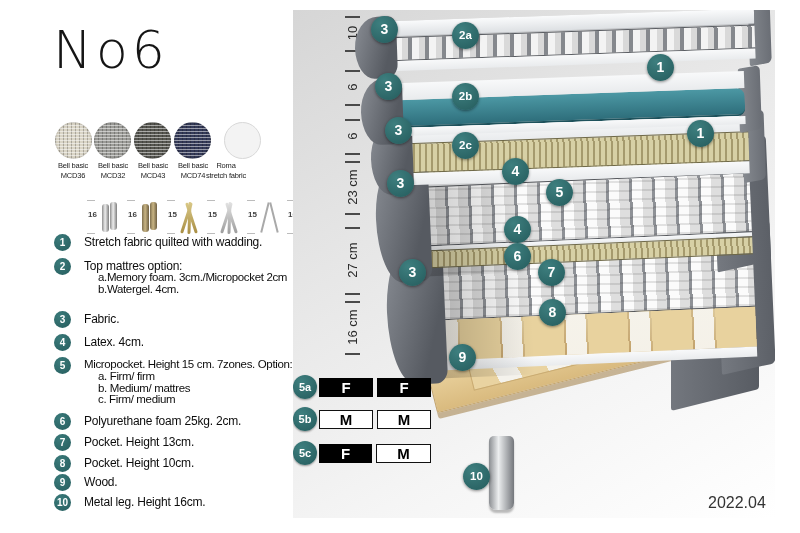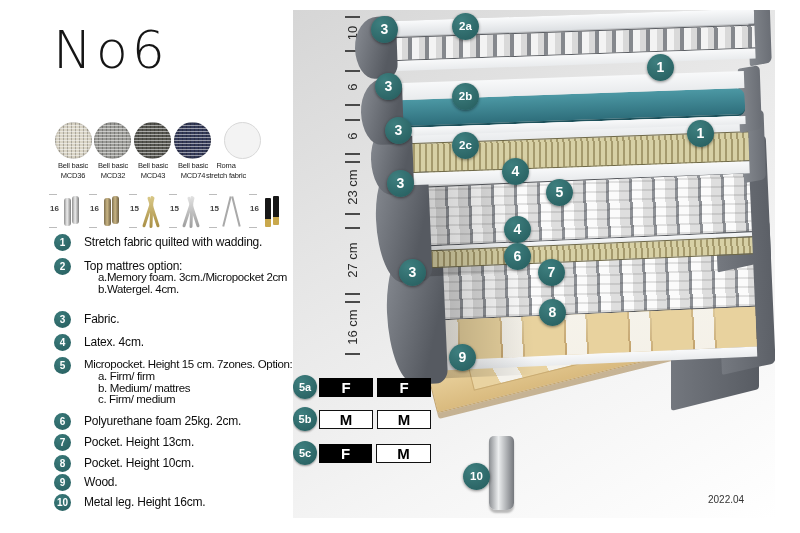--- a/index.html
+++ b/index.html
@@ -23,21 +23,21 @@
   .sw3 { left:134px; background-color:#565650; }
   .sw4 { left:174px; background-color:#343a58; }
   .sw5 { left:224px; background-color:#f3f3f3; background-image:none;
          border:1px solid #d8d8d8; box-shadow:none; }
   .swlabel { position:absolute; top:161px; width:52px; text-align:center;
              font-size:7.5px; line-height:9.5px; letter-spacing:-0.2px; color:#222; }
   .swl1 { left:47px; } .swl2 { left:87px; } .swl3 { left:127px; }
   .swl4 { left:167px; } .swl5 { left:200px; }
 
   
-  .leg-item { position:absolute; top:192px; width:38px; height:38px; }
+  .leg-item { position:absolute; top:198px; width:38px; height:38px;margin-left:38px; }
   .li1 { left:48px; } .li2 { left:88px; } .li3 { left:128px; }
   .li4 { left:168px; } .li5 { left:208px; } .li6 { left:248px; }
   .leg-num { position:absolute; left:2px; top:12px; font-size:8px; font-weight:bold; color:#444; }
   .tick { position:absolute; width:8px; height:1px; background:#bcbcbc; left:1px; }
   .t-top { top:2px; } .t-bot { top:35px; }
   .leg-glyph { position:absolute; left:14px; top:4px; width:22px; height:31px; }
   .leg-glyph i { position:absolute; display:block; }
   .cyl-chrome i { width:7px; height:28px; border-radius:3px;
       background:linear-gradient(90deg,#8f8f8f,#ededed 45%,#7f7f7f); }
   .cyl-chrome i:nth-child(1){ left:2px; top:2px; } .cyl-chrome i:nth-child(2){ left:10px; top:0; }
@@ -135,21 +135,21 @@
   
   .fbadge { position:absolute; left:0; width:24px; height:24px; border-radius:50%;
         background:radial-gradient(circle at 35% 28%, #3e7f7f, #245b5c); color:#fff;
         font-weight:bold; font-size:11px; text-align:center; line-height:24px;
         box-shadow:0 1px 2px rgba(0,0,0,.4); z-index:51; }
   .fbar { position:absolute; left:26px; width:112px; height:19px; display:flex; gap:4px; z-index:50; }
   .fcell { flex:1; text-align:center; font-size:15px; font-weight:bold; line-height:17px; }
   .fcell.dark { background:#000; color:#fff; line-height:19px; }
   .fcell.light { background:#fff; color:#000; border:1.5px solid #111; }
 
-  .version { position:absolute; left:415px; top:484px; font-size:10px; color:#333; z-index:50; }
+  .version { position:absolute; left:415px; top:484px; font-size:16px; color:#333; z-index:50; }
 </style>
 </head>
 <body>
 
 <div class="stage">
 
   <div class="title">No6</div>
 
   <div class="swatch sw1"></div>
   <div class="swatch sw2"></div>
@@ -363,21 +363,21 @@
       <div class="rcap"></div>
       <div class="body">
         <div class="band b-quilt" style="height:16px"></div>
         <div class="band b-springs-sm" style="height:24px"></div>
         <div class="band b-white" style="height:10px"></div>
       </div>
       <div class="lcap"></div>
     </div>
 
     <div class="dbadge" style="left:78px;top:6px">3</div>
-    <div class="dbadge sm" style="left:159px;top:3px">2a</div>
+    <div class="dbadge sm" style="left:159px;top:12px">2a</div>
     <div class="dbadge" style="left:354px;top:44px">1</div>
     <div class="dbadge" style="left:82px;top:63px">3</div>
     <div class="dbadge sm" style="left:159px;top:73px">2b</div>
     <div class="dbadge" style="left:92px;top:107px">3</div>
     <div class="dbadge" style="left:394px;top:110px">1</div>
     <div class="dbadge sm" style="left:159px;top:122px">2c</div>
     <div class="dbadge" style="left:209px;top:148px">4</div>
     <div class="dbadge" style="left:94px;top:160px">3</div>
     <div class="dbadge" style="left:253px;top:169px">5</div>
     <div class="dbadge" style="left:211px;top:206px">4</div>

